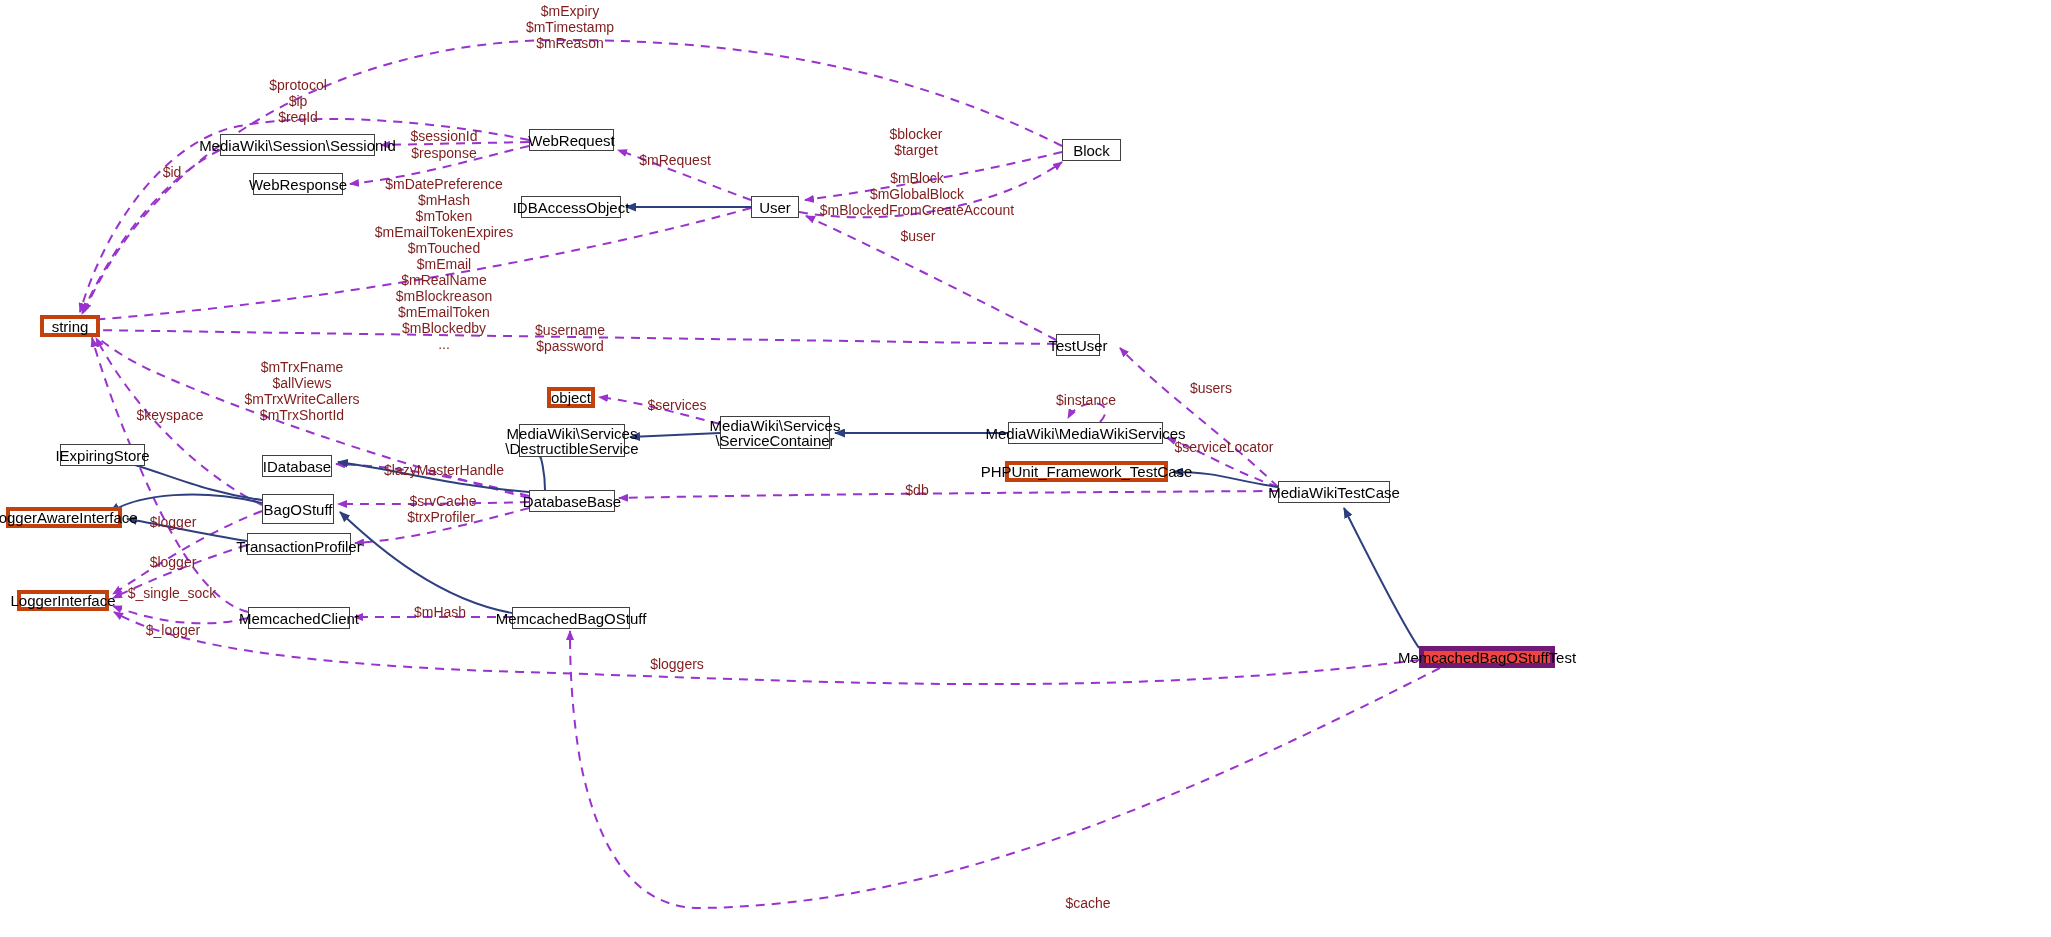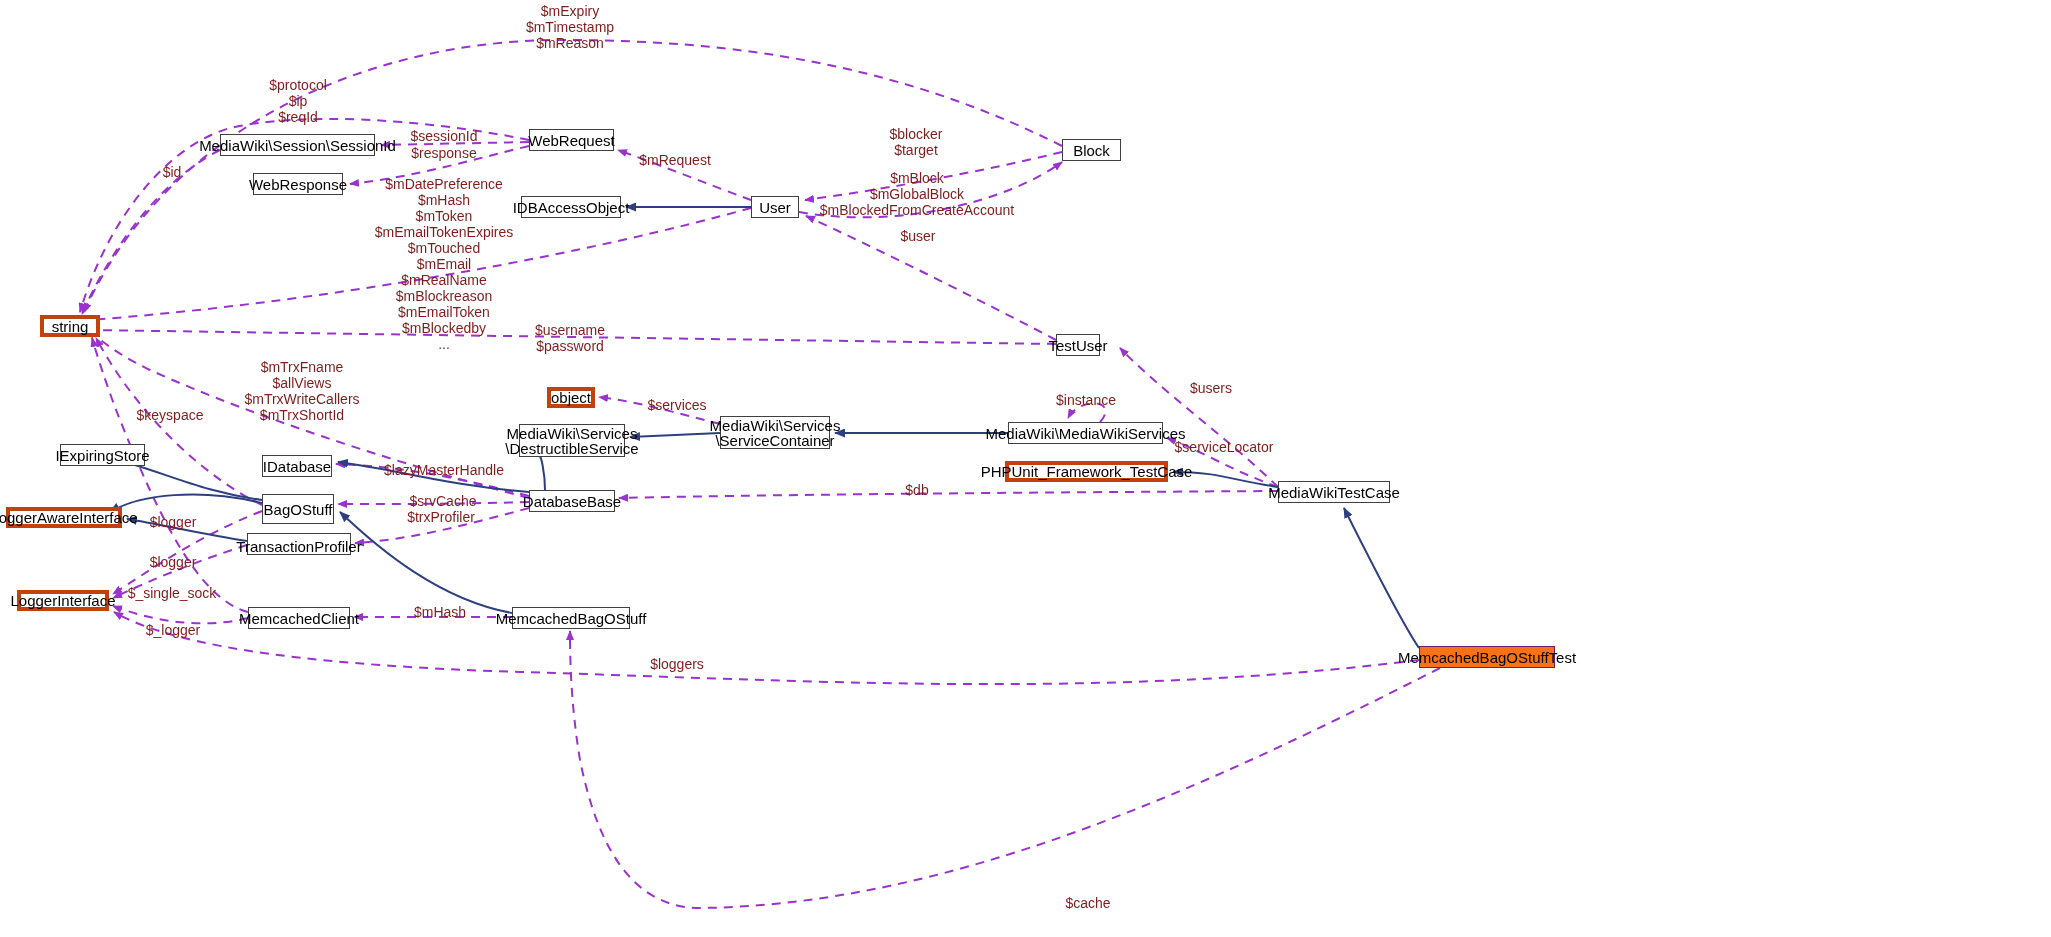--- a/index.html
+++ b/index.html
@@ -3,21 +3,21 @@
 <meta charset="utf-8">
 <style>
   html,body{margin:0;padding:0;background:#ffffff;}
   body{width:2051px;height:937px;overflow:hidden;font-family:"Liberation Sans",sans-serif;}
   #diagram{position:relative;width:2051px;height:937px;background:#fff;}
   svg.edges{position:absolute;left:0;top:0;width:2051px;height:937px;}
   .node{position:absolute;box-sizing:border-box;display:flex;align-items:center;justify-content:center;
         text-align:center;background:#ffffff;border:1px solid #404040;color:#000;
         font-family:"Liberation Sans",sans-serif;font-size:15px;line-height:15px;white-space:pre;}
   .node.thin{border:4px solid #c2410c;}
-  .node.highlight{background:#f97316;border:1px solid #701a75;}
+  .node.highlight{background:#ef4444;border:5px solid #701a75;}
   .elabel{position:absolute;color:#7f1d1d;font-family:"Liberation Sans",sans-serif;font-size:14px;
           line-height:16px;white-space:pre;text-align:center;transform:translateX(-50%);}
 </style>
 </head>
 <body>
 
 <div id="diagram">
 
   <svg class="edges" viewBox="0 0 2051 937">
     <defs>

